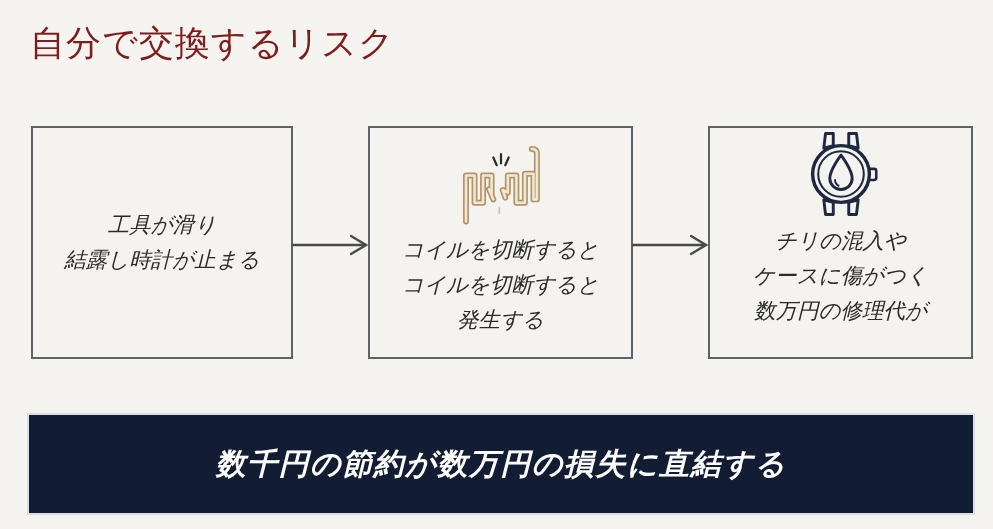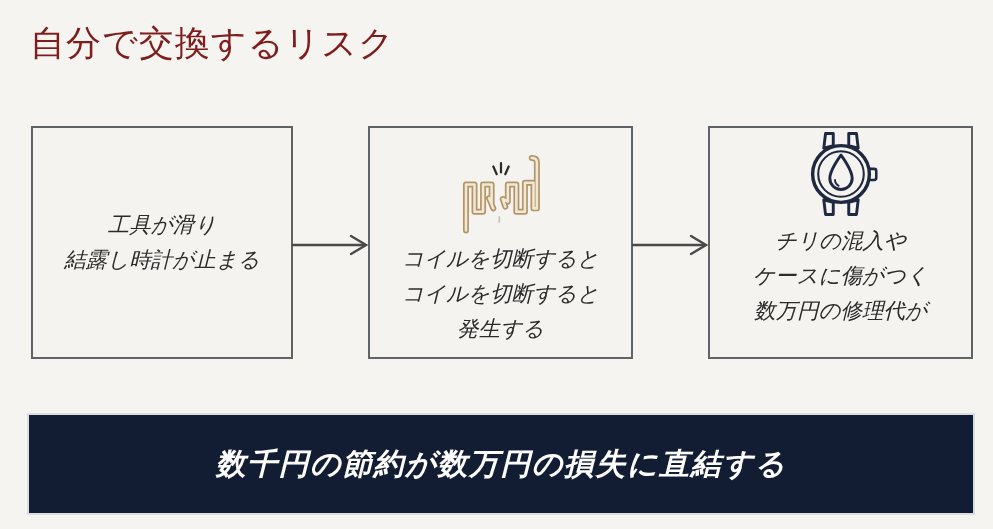--- a/index.html
+++ b/index.html
@@ -11,21 +11,21 @@
   .title{
     position:absolute;left:30px;top:20px;margin:0;
     font-size:35px;font-weight:400;color:#7f1d1d;letter-spacing:1px;
   }
   .box{
     position:absolute;top:126px;height:233px;
     background:#f4f3ef;border:2px solid #5f6267;box-sizing:border-box;
     display:flex;flex-direction:column;align-items:center;font-style:italic;
   }
   .box-1{left:31px;width:262px;justify-content:center;}
-  .box-2{left:368px;width:265px;justify-content:flex-start;padding-top:24px;}
+  .box-2{left:368px;width:265px;justify-content:flex-start;padding-top:15px;}
   .box-3{left:708px;width:265px;justify-content:flex-start;padding-top:2px;}
   .box-text{
     text-align:center;font-size:21.5px;line-height:35px;color:#2b2b2b;
   }
   .icon-wrap{flex:0 0 auto;display:flex;align-items:center;justify-content:center;}
   .arrow{
     position:absolute;top:233px;width:76px;height:24px;
   }
   .arrow-1{left:292px;}
   .arrow-2{left:632px;}

